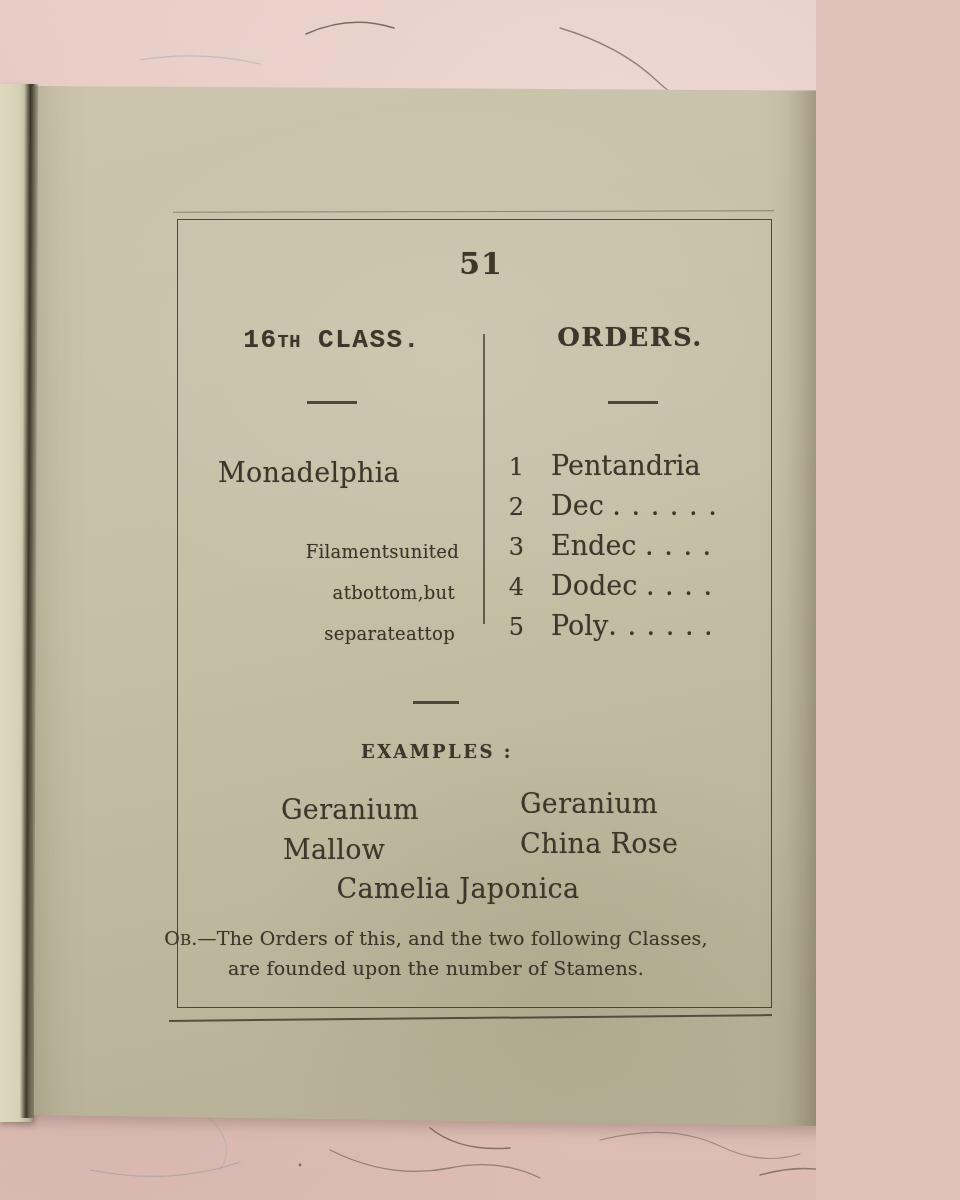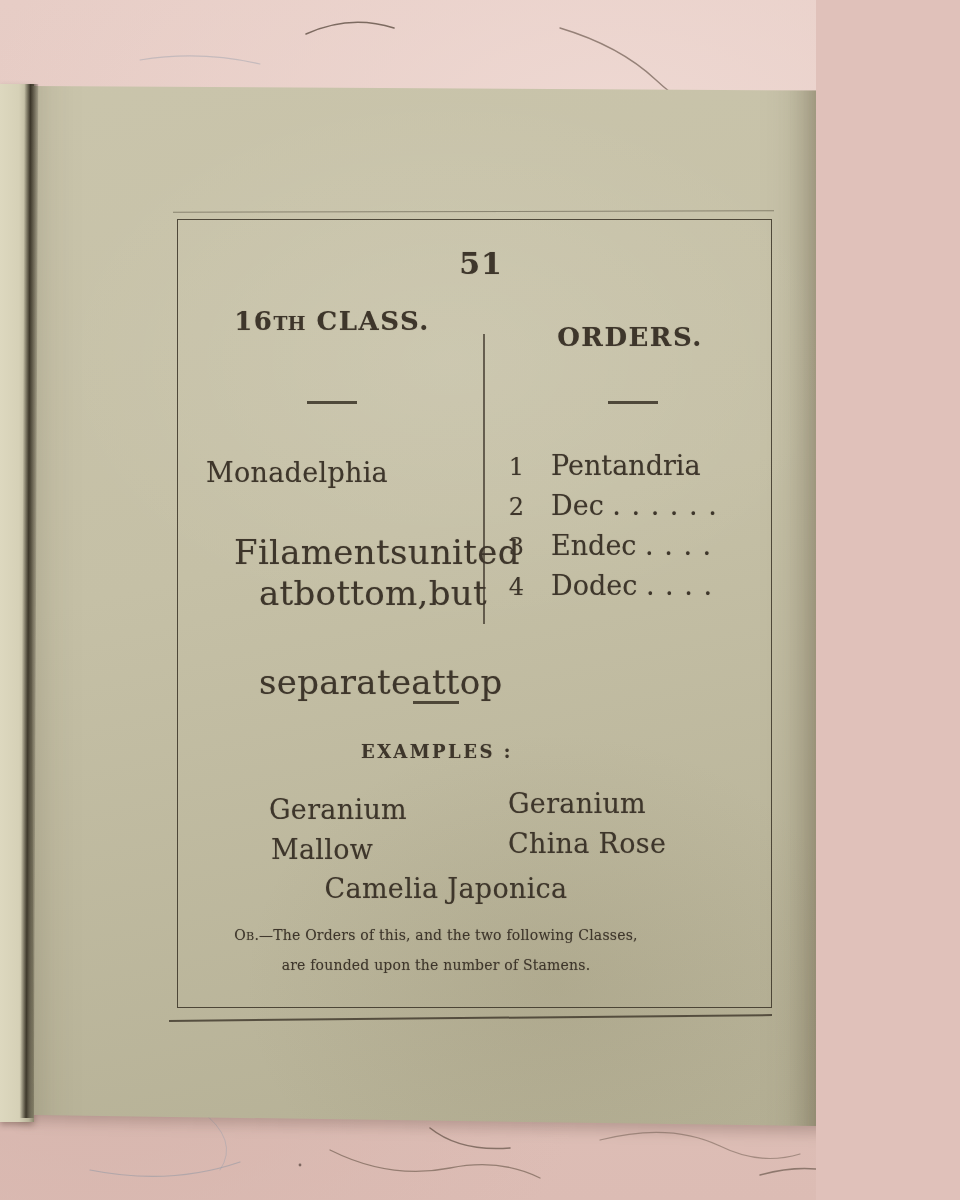--- a/index.html
+++ b/index.html
@@ -49,30 +49,30 @@
       background:rgba(58,50,38,.78);transform:rotate(-0.55deg);}
 
   .ink{color:#3e362b;text-shadow:0 0 1px rgba(62,54,43,.35);}
   .abs{position:absolute;}
   .ctr{transform:translateX(-50%);}
 
   .pgnum{font-size:30px;font-weight:bold;letter-spacing:1px;}
   .colhead{font-size:26px;font-weight:bold;letter-spacing:1.5px;white-space:nowrap;}
   .colhead .ord{font-size:0.72em;letter-spacing:.5px;}
   .rule-dash{height:2.5px;width:50px;background:rgba(58,50,38,.85);}
-  .bodytxt{font-size:27px;white-space:nowrap;letter-spacing:.3px;}
-  .desc-line{display:flex;justify-content:flex-start;font-size:34px;letter-spacing:.3px;
+  .bodytxt{font-size:27px;white-space:nowrap;letter-spacing:.3px;margin-left:12px;}
+  .desc-line{display:flex;justify-content:flex-end;font-size:18px;letter-spacing:.3px;
       height:41px;line-height:30px;}
   .divider-v{width:1.5px;background:rgba(58,50,38,.7);}
   .order-row{height:40px;line-height:29px;font-size:27px;white-space:nowrap;}
   .order-num{display:inline-block;width:16px;text-align:right;font-size:24px;}
   .order-name{margin-left:27px;}
   .order-dots{letter-spacing:1px;}
   .ex-head{font-size:18px;font-weight:bold;letter-spacing:2.5px;white-space:nowrap;}
-  .obs{font-size:14px;white-space:nowrap;letter-spacing:.2px;text-align:center;}
+  .obs{font-size:19px;white-space:nowrap;letter-spacing:.2px;text-align:center;}
   .obs .smallcap{font-size:.80em;}
 </style>
 </head>
 <body>
 
 <div class="scene">
 
   <div class="bg"></div>
 
   <svg class="fibers" width="960" height="1200">
@@ -101,57 +101,59 @@
   <div class="book-shadow"></div>
   <div class="left-pages-edge"></div>
 
   <div class="page">
     <div class="page-right-edge"></div>
 
     <div class="frame">
 
       <div class="abs ink pgnum ctr" style="left:303px;top:26px;">51</div>
 
-      <div class="abs ink colhead ctr" style="left:154px;top:86px;"><span>16</span><span class="ord">TH</span><span> CLASS.</span></div>
+      <div class="abs ink colhead ctr" style="left:154px;top:105px;font-family:Liberation Mono, monospace;"><span>16</span><span class="ord">TH</span><span> CLASS.</span></div>
 
       <div class="abs ink colhead ctr" style="left:452px;top:102px;">ORDERS.</div>
 
       <div class="abs rule-dash ctr" style="left:154px;top:181px;"></div>
       <div class="abs rule-dash ctr" style="left:455px;top:181px;"></div>
 
       <div class="abs divider-v" style="left:305px;top:114px;height:290px;"></div>
 
       <div class="abs ink bodytxt" style="left:28px;top:237px;">Monadelphia</div>
 
       <div class="abs ink" style="left:56px;top:317px;width:225px;">
         <div class="desc-line">
           <span>Filaments</span>
           <span>united</span>
         </div>
         <div class="desc-line" style="margin-left:25px;width:196px;">
           <span>at</span>
           <span>bottom,</span>
           <span>but</span>
         </div>
-        <div class="desc-line" style="margin-left:25px;width:196px;margin-top:48px;">
+        <div class="desc-line" style="margin-left:25px;width:196px;">
           <span>separate</span>
           <span>at</span>
           <span>top</span>
         </div>
       </div>
 
       <div class="abs ink" style="left:330px;top:231px;">
         <div class="order-row">
           <span class="order-num">1</span><span class="order-name">Pentandria</span> <span class="order-dots"></span></div>
         <div class="order-row">
           <span class="order-num">2</span><span class="order-name">Dec</span> <span class="order-dots">. . . . . .</span></div>
         <div class="order-row">
           <span class="order-num">3</span><span class="order-name">Endec</span> <span class="order-dots">. . . .</span></div>
         <div class="order-row">
           <span class="order-num">4</span><span class="order-name">Dodec</span> <span class="order-dots">. . . .</span></div>
+        <div class="order-row">
+          <span class="order-num">5</span><span class="order-name">Poly</span><span class="order-dots">. . . . . .</span></div>
       </div>
 
       <div class="abs rule-dash ctr" style="left:258px;top:481px;width:46px;"></div>
 
       <div class="abs ink ex-head ctr" style="left:259px;top:521px;">EXAMPLES :</div>
 
       <div class="abs ink bodytxt" style="left:91px;top:574px;">Geranium</div>
       <div class="abs ink bodytxt" style="left:330px;top:568px;">Geranium</div>
       <div class="abs ink bodytxt" style="left:93px;top:614px;">Mallow</div>
       <div class="abs ink bodytxt" style="left:330px;top:608px;">China Rose</div>

